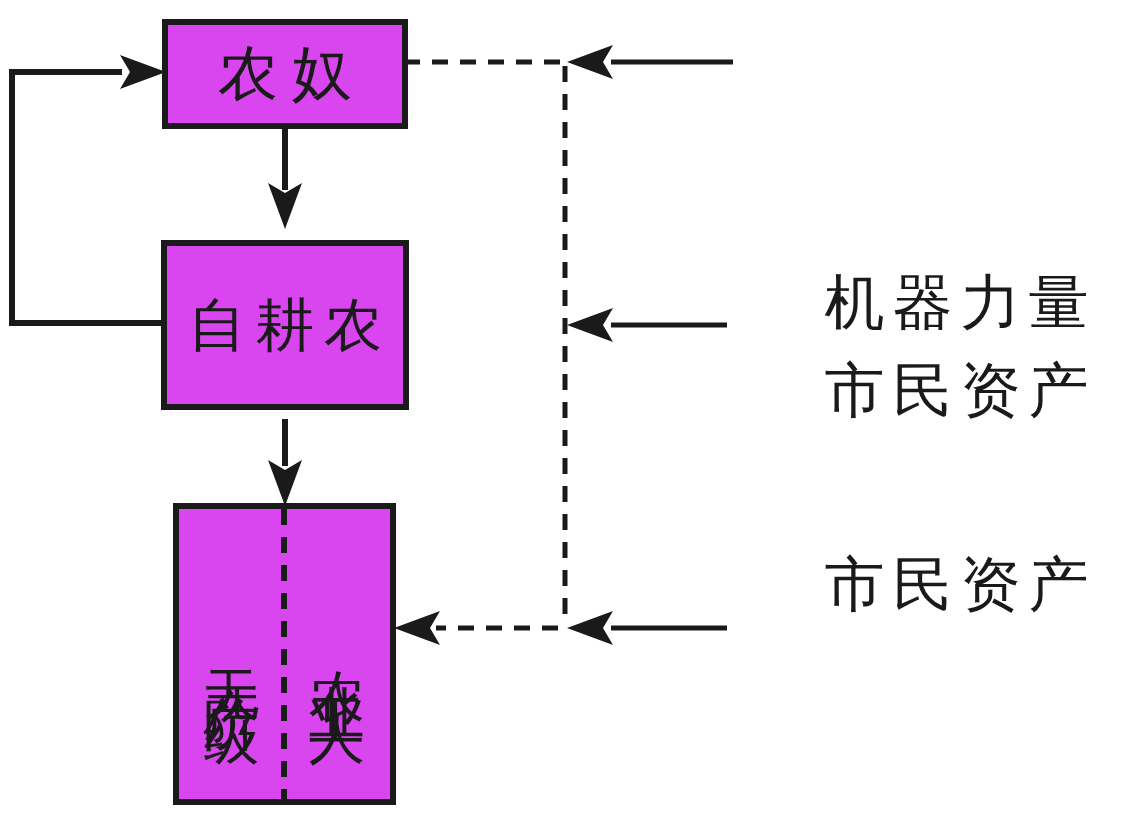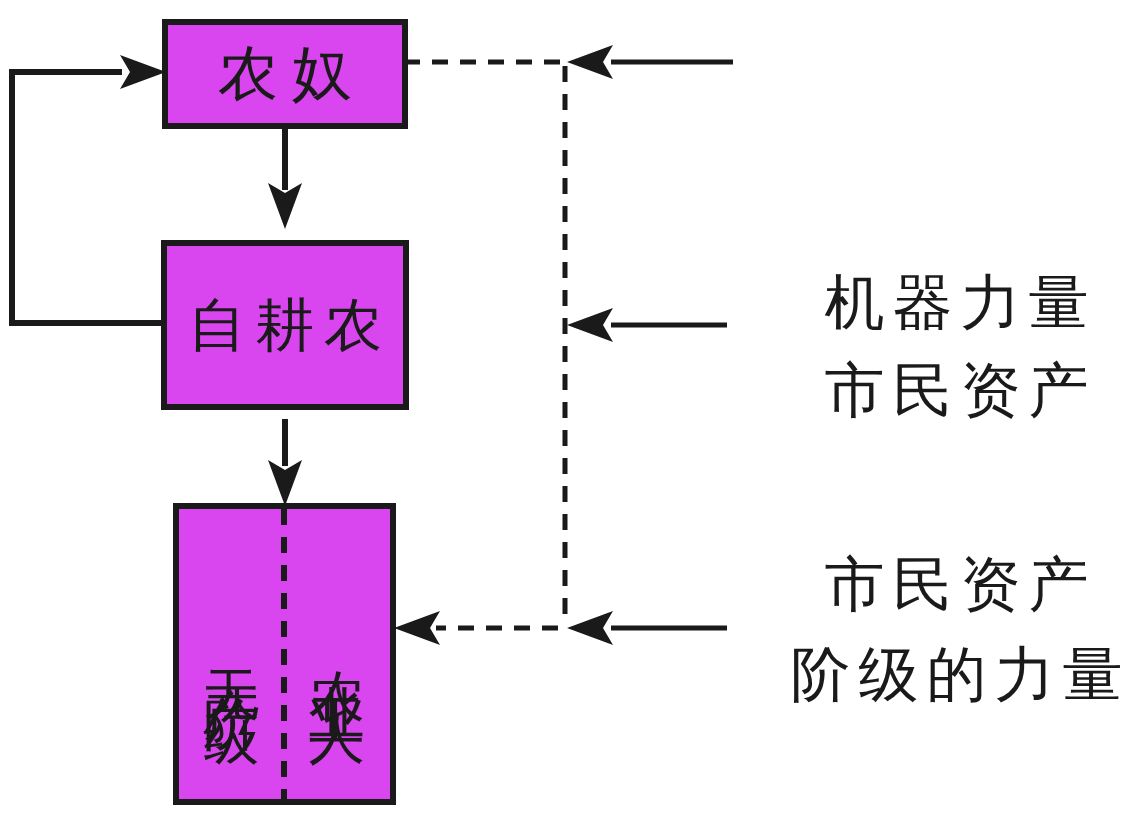--- a/index.html
+++ b/index.html
@@ -62,21 +62,20 @@
   </div>
 
 
   <div class="side-label label-royal">
     <span class="line">机器力量</span>
     <span class="line">市民资产</span>
   </div>
 
   <div class="side-label label-bourgeois">
     <span class="line">市民资产</span>
-    <span class="line">阶级的力量</span>
   </div>
 
   <svg class="overlay" viewBox="0 0 1139 840" xmlns="http://www.w3.org/2000/svg">
 
     <g stroke="#1a1a1a" stroke-width="6" fill="none">
       <polyline points="161,323 12,323 12,72 122,72"></polyline>
       <line x1="285" y1="129" x2="285" y2="190"></line>
       <line x1="285" y1="419" x2="285" y2="466"></line>
     </g>
     <g stroke="#1a1a1a" stroke-width="5" fill="none">

